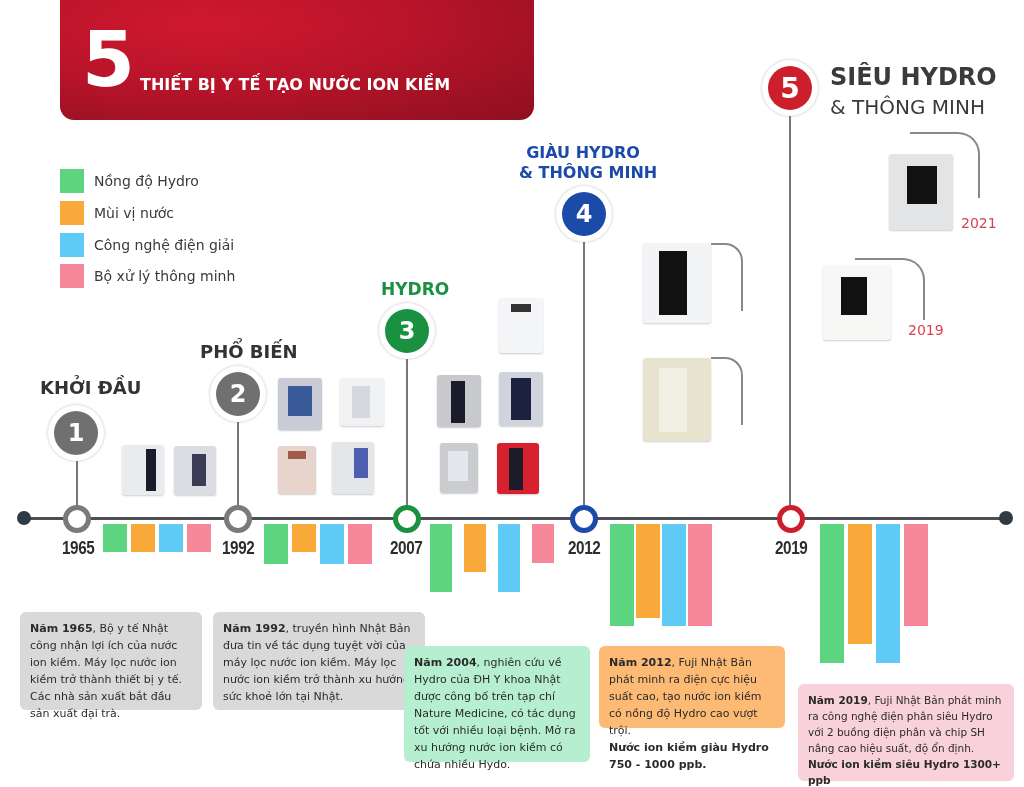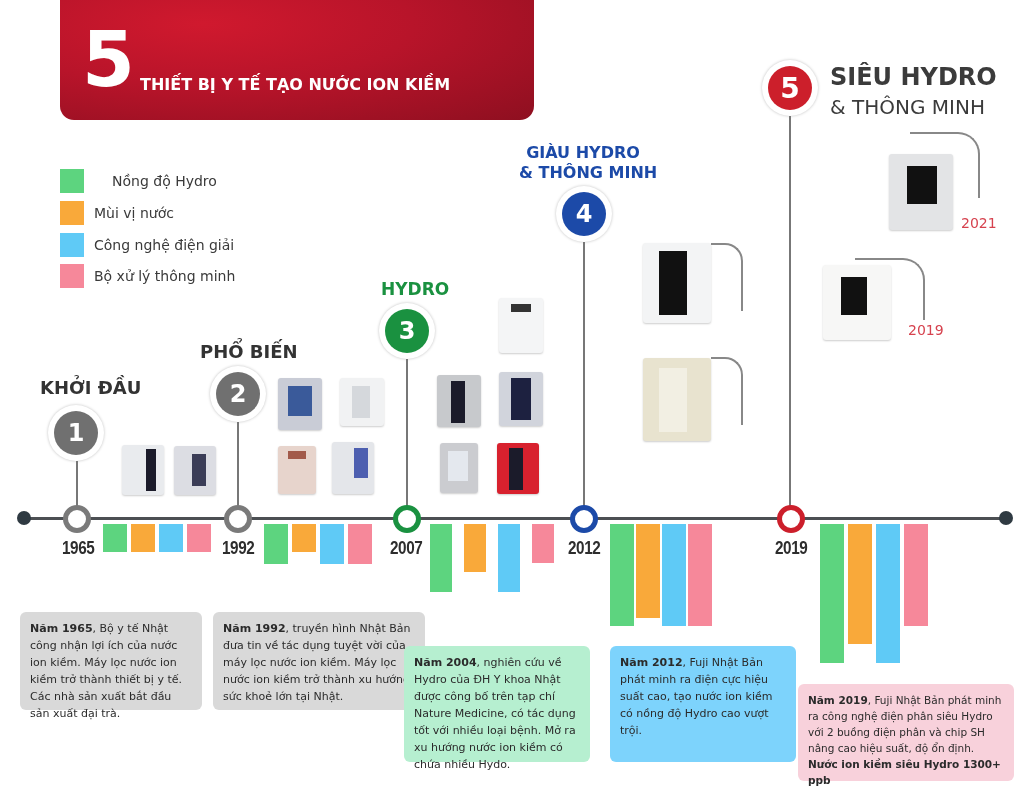--- a/index.html
+++ b/index.html
@@ -35,21 +35,21 @@
 </style>
 </head>
 <body>
 
 <div id="banner" class="abs">
   <div class="big5">5</div>
   <div class="t2">THIẾT BỊ Y TẾ TẠO NƯỚC ION KIỀM</div>
 </div>
 
 <div>
-  <div class="legend-item" style="top:169px;gap:18px;">
+  <div class="legend-item" style="top:169px;">
     <div class="legend-swatch" style="background:#5dd47f;"></div>
     <span class="legend-label">Nồng độ Hydro</span>
   </div>
   <div class="legend-item" style="top:201px;">
     <div class="legend-swatch" style="background:#f9a93a;"></div>
     <span class="legend-label">Mùi vị nước</span>
   </div>
   <div class="legend-item" style="top:233px;">
     <div class="legend-swatch" style="background:#5fcaf6;"></div>
     <span class="legend-label">Công nghệ điện giải</span>
@@ -191,19 +191,20 @@
 
 <div class="note" style="left:20px; top:612px; width:182px; height:98px; background:#d9d9d9;">
   <b>Năm 1965</b><span>, Bộ y tế Nhật công nhận lợi ích của nước ion kiềm. Máy lọc nước ion kiềm trở thành thiết bị y tế. Các nhà sản xuất bắt đầu sản xuất đại trà.</span>
 </div>
 <div class="note" style="left:213px; top:612px; width:212px; height:98px; background:#d9d9d9;">
   <b>Năm 1992</b><span>, truyền hình Nhật Bản đưa tin về tác dụng tuyệt vời của máy lọc nước ion kiềm. Máy lọc nước ion kiềm trở thành xu hướng sức khoẻ lớn tại Nhật.</span>
 </div>
 <div class="note" style="left:404px; top:646px; width:186px; height:116px; background:#b6efd0;">
   <b>Năm 2004</b><span>, nghiên cứu về Hydro của ĐH Y khoa Nhật được công bố trên tạp chí Nature Medicine, có tác dụng tốt với nhiều loại bệnh.  Mở ra xu hướng nước ion kiềm có chứa nhiều Hydo.</span>
 </div>
-<div class="note" style="left:599px; top:646px; width:186px; height:116px; background:#7dd3fc;margin-left:11px;">
+<div class="note" style="left:599px; top:646px; width:186px; height:82px; background:#fdba74;">
   <b>Năm 2012</b><span>,  Fuji Nhật Bản phát minh ra điện cực hiệu suất cao, tạo nước ion kiềm có nồng độ Hydro cao vượt trội.</span>
+  <div style="font-weight:bold;">Nước ion kiềm giàu Hydro 750 - 1000 ppb.</div>
 </div>
 <div class="note" style="left:798px; top:684px; width:216px; height:97px; background:#f8d1db; font-size:10.5px; line-height:16px;">
   <b>Năm 2019</b><span>, Fuji Nhật Bản phát minh ra công nghệ điện phân siêu Hydro với 2 buồng điện phân và chip SH nâng cao hiệu suất, độ ổn định.</span>
   <div style="font-weight:bold;">Nước ion kiềm siêu Hydro 1300+ ppb</div>
 </div>
 
 </body></html>

